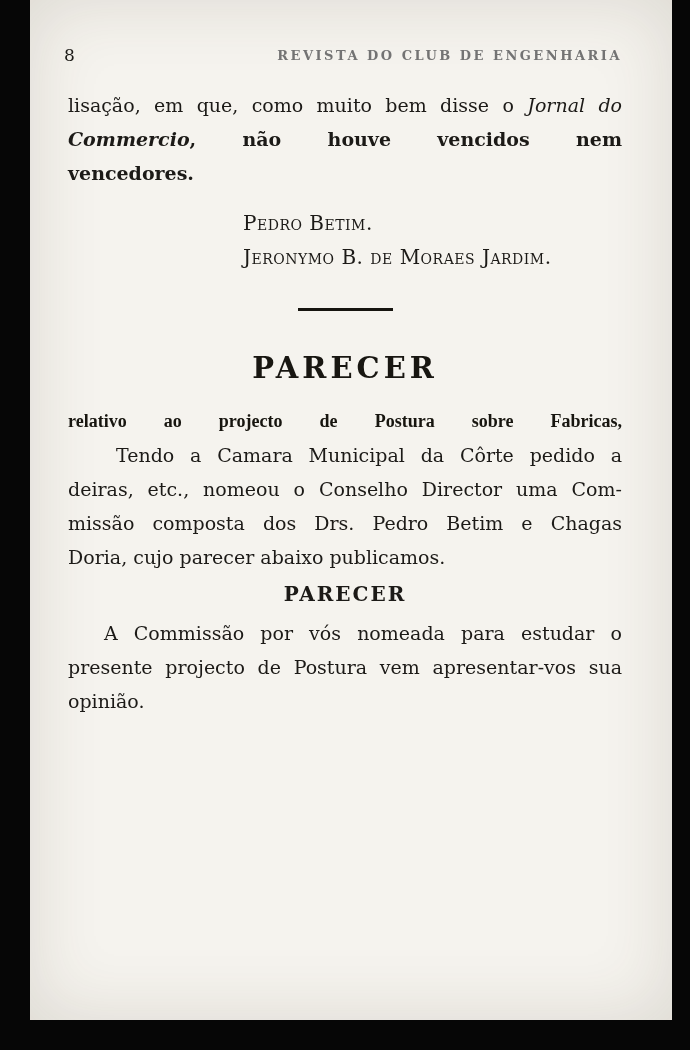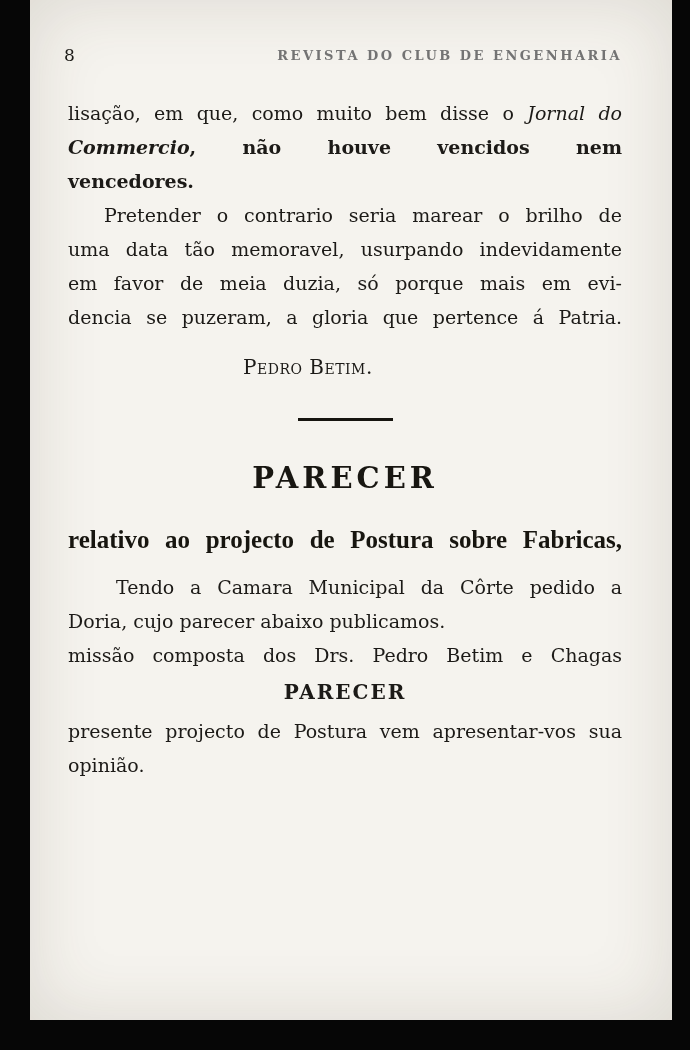--- a/index.html
+++ b/index.html
@@ -20,31 +20,31 @@
   .runhead { text-align:right; font-size:13px; font-weight:bold; letter-spacing:2.5px; padding-top:4px; color:#737373; }
 
   .bodytext { font-size:19px; line-height:34px; }
   .line { text-align:justify; }
   .jl { text-align-last:justify; -moz-text-align-last:justify; }
   .ll { text-align-last:left; }
   .ws { word-spacing:6px;font-weight:bold; }
   .ind36 { padding-left:36px; }
   .ind48 { padding-left:48px; }
 
-  .p1 { margin-top:28px; }
-  .p3 { margin-top:14px; }
+  .p1 { margin-top:20px; }
+  .p3 { }
   .p4 { margin-top:10px; }
 
   .sigs { margin:16px 0 3px 175px; font-size:20px; line-height:34px; font-variant:small-caps; letter-spacing:.5px; }
 
   .rule { width:95px; height:3px; background:#16140f; margin:34px auto 0; }
 
   .title1 { margin-top:40px; text-align:center; font-size:29px; font-weight:bold; letter-spacing:4px; color:#181611; }
 
-  .subtitle { margin-top:28px; font-family:"Liberation Serif", serif; font-weight:bold; font-size:25px; line-height:33px; color:#17150f; }
+  .subtitle { margin-top:20px; font-family:"Liberation Serif", serif; font-weight:bold; font-size:18px; line-height:33px; color:#17150f; }
   .subtitle .s2 { margin-left:52px; margin-right:26px; }
   .subtitle .s3 { margin-left:52px; }
 
   .title2 { margin-top:8px; text-align:center; font-size:20px; font-weight:bold; letter-spacing:2px; }
 
   i { font-style:italic; }
 </style>
 </head>
 <body>
 
@@ -54,46 +54,43 @@
     <div class="pagehead">
       <span class="pagenum">8</span>
       <div class="runhead">REVISTA DO CLUB DE ENGENHARIA</div>
     </div>
 
     <div class="bodytext p1">
       <div class="line jl"><span>lisação, em que, como muito bem disse o </span><i>Jornal do</i></div>
       <div class="line ll ws"><i>Commercio</i><span>, não houve vencidos nem vencedores.</span></div>
     </div>
 
-    <div class="bodytext">
-      <div class="line jl ind36">Pretender o contrario seria marear o brilho de</div>
-      <div class="line jl">uma data tão memoravel, usurpando indevidamente</div>
-      <div class="line jl">em favor de meia duzia, só porque mais em evi-</div>
-      <div class="line jl">dencia se puzeram, a gloria que pertence á Patria.</div>
-    </div>
 
     <div class="sigs">
       <div>Pedro Betim.</div>
+      <div>Jeronymo B. de Moraes Jardim.</div>
     </div>
 
     <div class="rule"></div>
 
     <div class="title1">PARECER</div>
 
     <div class="subtitle">
       <div class="line jl s1">relativo ao projecto de Postura sobre Fabricas,</div>
     </div>
 
     <div class="bodytext p3">
       <div class="line jl ind48">Tendo a Camara Municipal da Côrte pedido a</div>
+      <div class="line jl">deiras, etc., nomeou o Conselho Director uma Com-</div>
+      <div class="line jl">missão composta dos Drs. Pedro Betim e Chagas</div>
       <div class="line ll">Doria, cujo parecer abaixo publicamos.</div>
-      <div class="line jl">missão composta dos Drs. Pedro Betim e Chagas</div>
     </div>
 
     <div class="title2">PARECER</div>
 
     <div class="bodytext p4">
+      <div class="line jl ind36">A Commissão por vós nomeada para estudar o</div>
       <div class="line jl">presente projecto de Postura vem apresentar-vos sua</div>
       <div class="line ll">opinião.</div>
     </div>
 
   </div>
 </div>
 
 </body></html>

